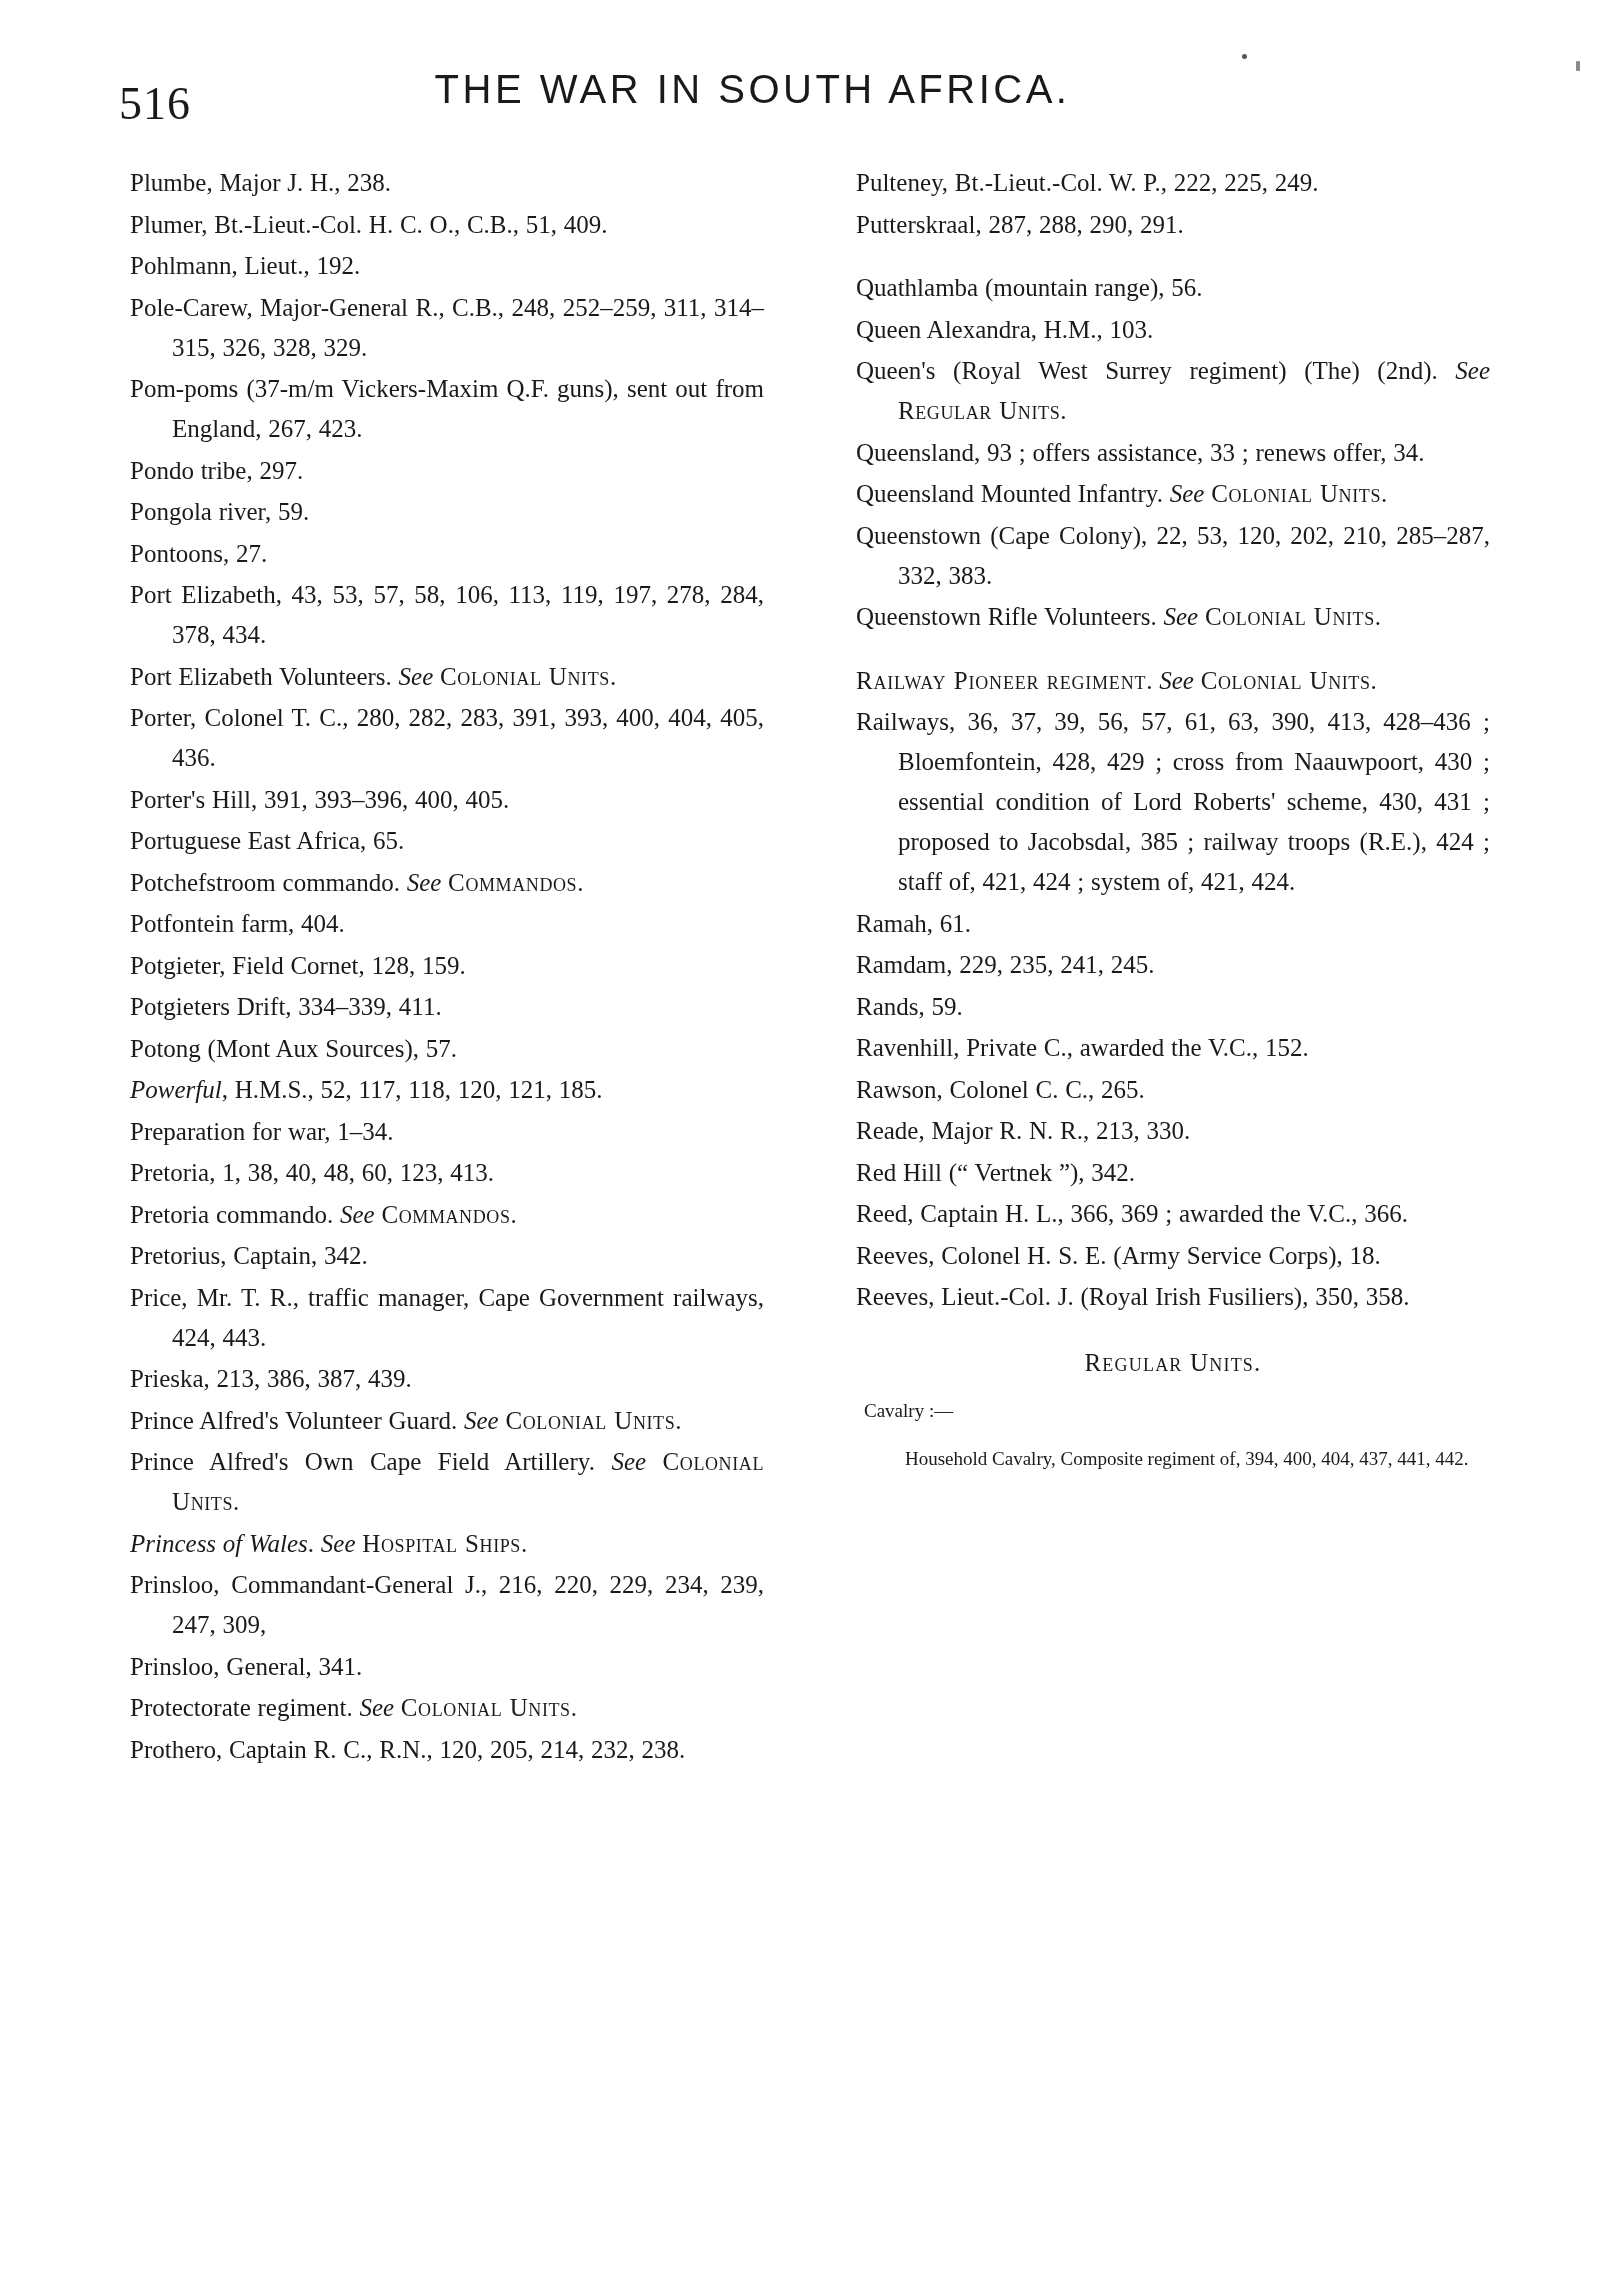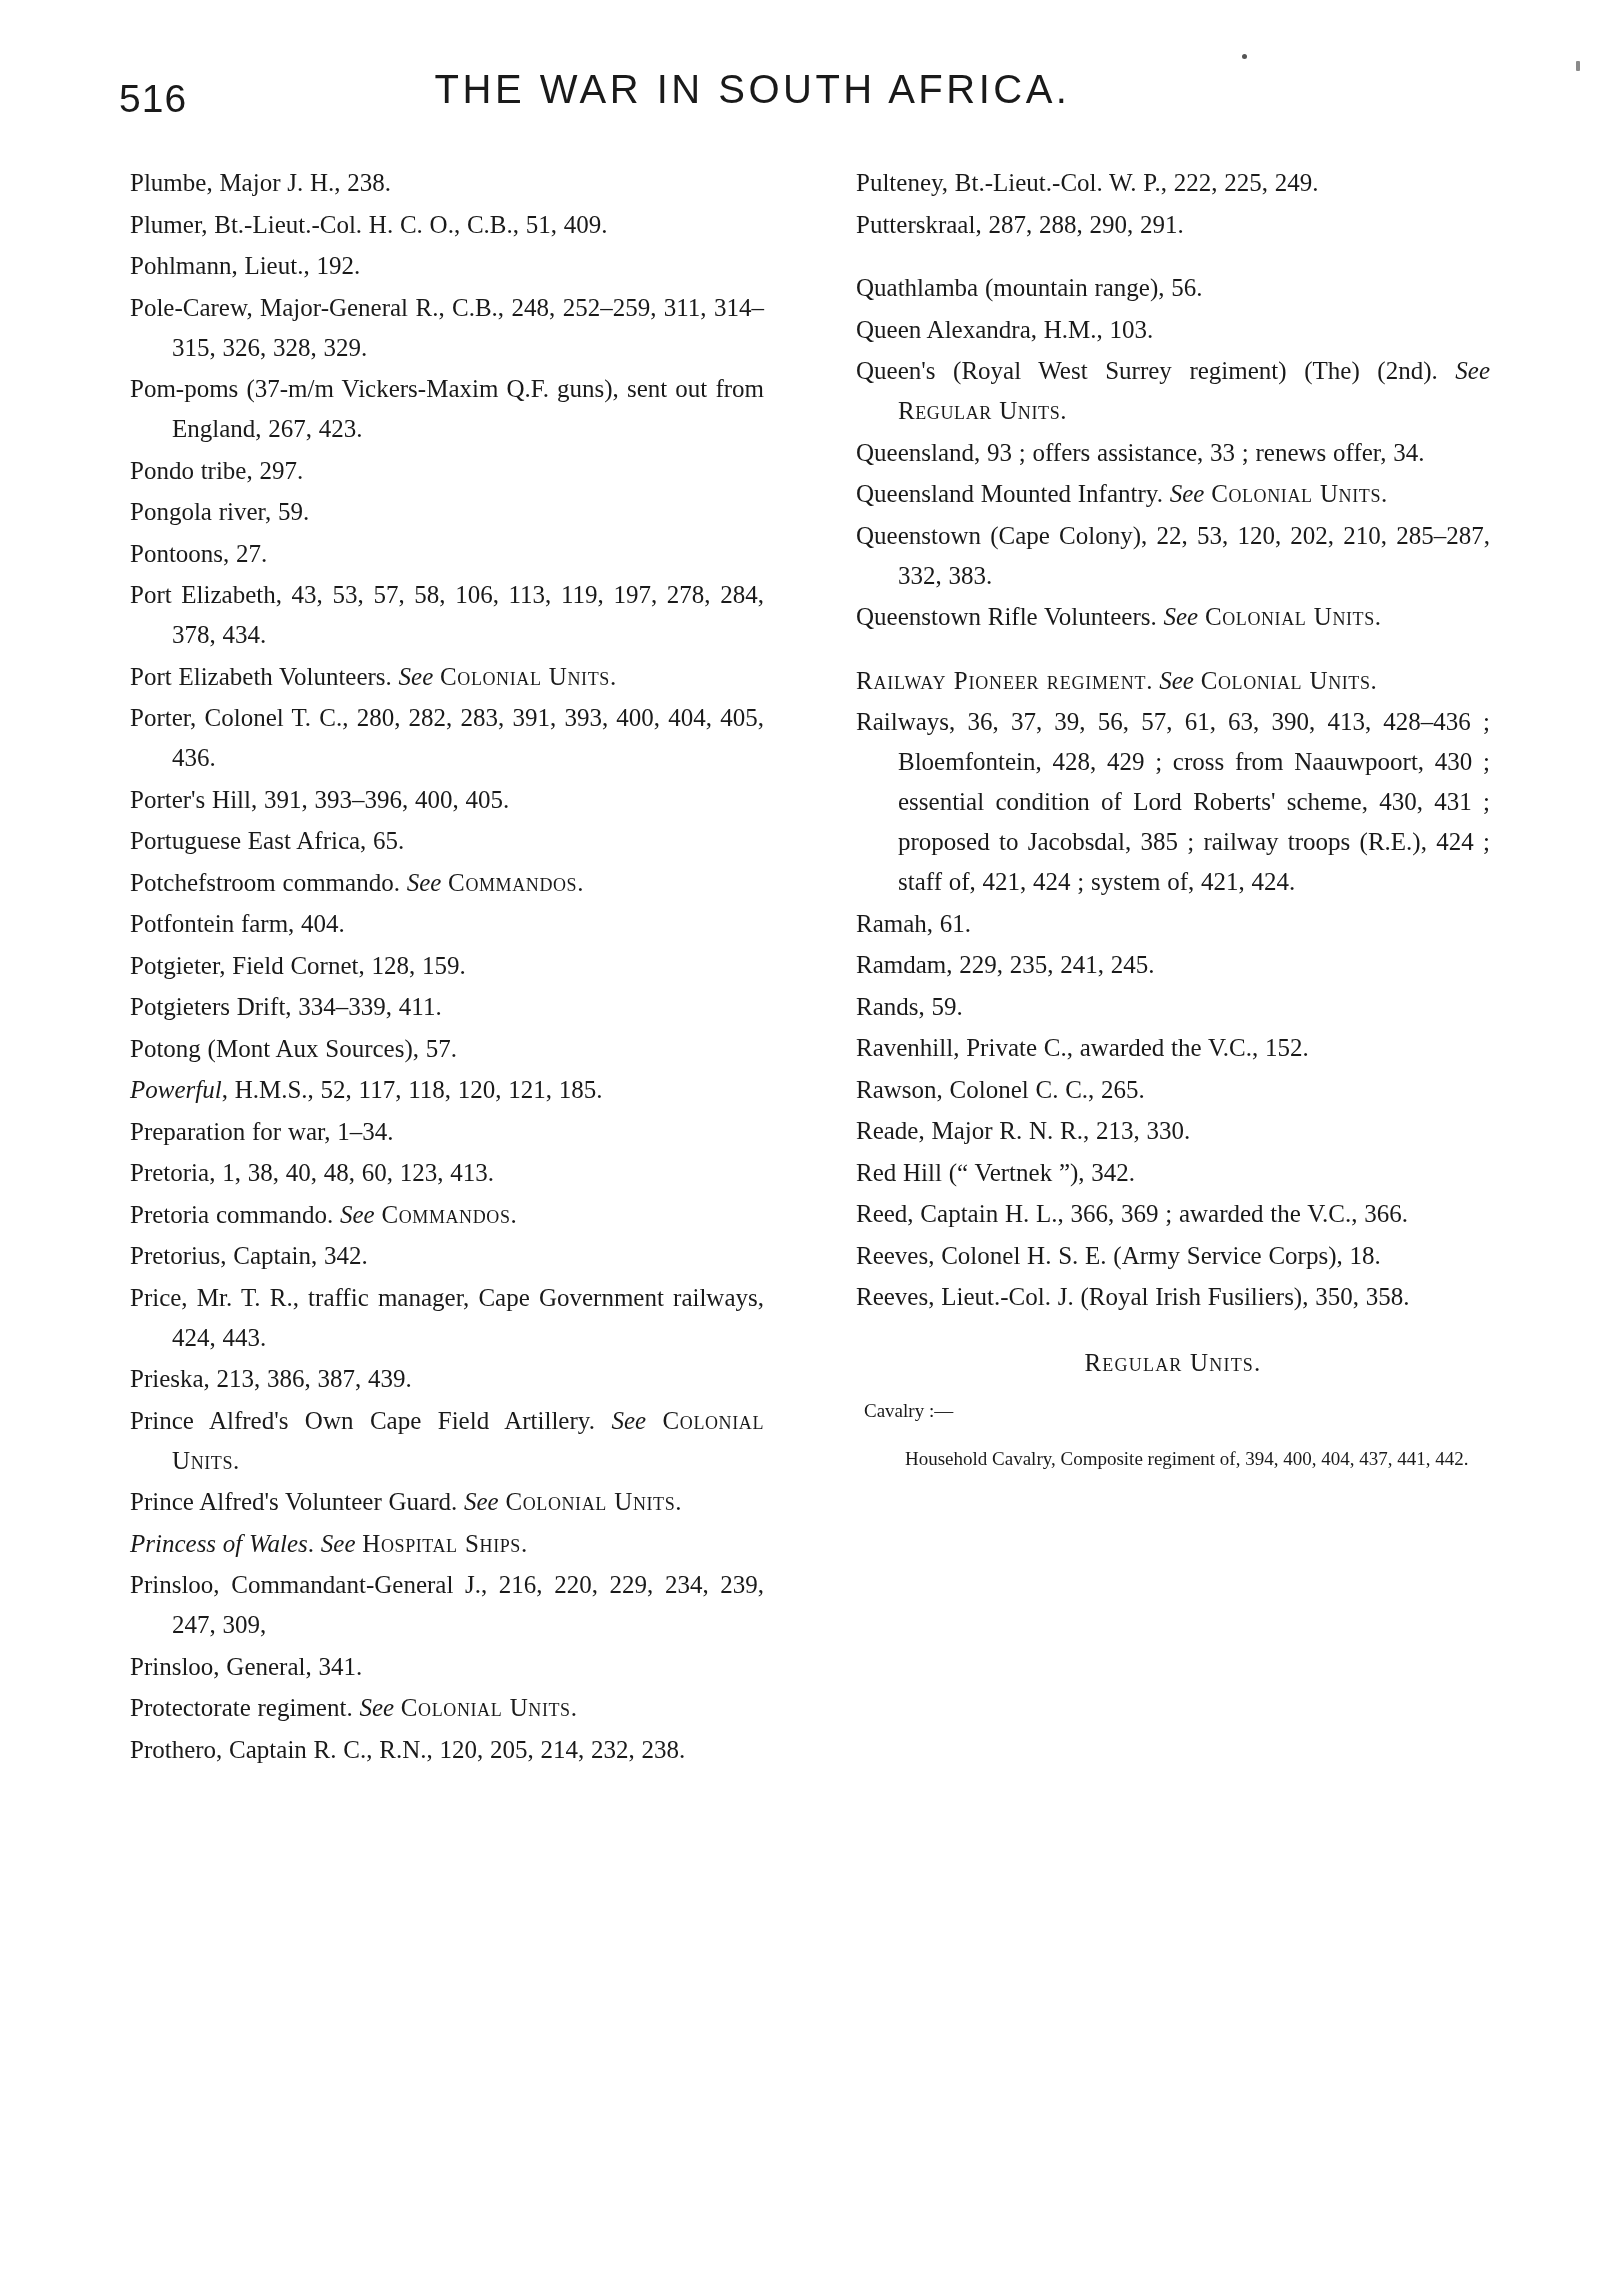--- a/index.html
+++ b/index.html
@@ -35,23 +35,23 @@
     position: absolute;
     left: 119px;
     top: 67px;
     width: 1386px;
     height: 59px;
   }
   .folio {
     position: absolute;
     left: 0;
     top: 10px;
-    font-size: 39px;
+    font-size: 46px;
     letter-spacing: 1px;
-    font-family: Liberation Sans, sans-serif;
+    font-family: Liberation Serif, serif;
   }
   .running-title {
     position: absolute;
     left: 0;
     top: 0;
     width: 1267px;
     text-align: center;
     font-size: 40px;
     letter-spacing: 3.5px;
     font-family: Liberation Sans, sans-serif;
@@ -154,22 +154,22 @@
         <div class="entry"><span>Potgieter, Field Cornet, 128, 159.</span></div>
         <div class="entry"><span>Potgieters Drift, 334–339, 411.</span></div>
         <div class="entry"><span>Potong (Mont Aux Sources), 57.</span></div>
         <div class="entry"><span class="ital">Powerful</span><span>, H.M.S., 52, 117, 118, 120, 121, 185.</span></div>
         <div class="entry"><span>Preparation for war, 1–34.</span></div>
         <div class="entry"><span>Pretoria, 1, 38, 40, 48, 60, 123, 413.</span></div>
         <div class="entry"><span>Pretoria commando. </span><span class="ital">See </span><span class="sc">Commandos.</span></div>
         <div class="entry"><span>Pretorius, Captain, 342.</span></div>
         <div class="entry"><span>Price, Mr. T. R., traffic manager, Cape Government railways, 424, 443.</span></div>
         <div class="entry"><span>Prieska, 213, 386, 387, 439.</span></div>
+        <div class="entry"><span>Prince Alfred's Volunteer Guard. </span><span class="ital">See </span><span class="sc">Colonial Units.</span></div>
         <div class="entry"><span>Prince Alfred's Own Cape Field Artillery. </span><span class="ital">See </span><span class="sc">Colonial Units.</span></div>
-        <div class="entry"><span>Prince Alfred's Volunteer Guard. </span><span class="ital">See </span><span class="sc">Colonial Units.</span></div>
         <div class="entry"><span class="ital">Princess of Wales</span><span>. </span><span class="ital">See </span><span class="sc">Hospital Ships.</span></div>
         <div class="entry"><span>Prinsloo, Commandant-General J., 216, 220, 229, 234, 239, 247, 309,</span></div>
         <div class="entry"><span>Prinsloo, General, 341.</span></div>
         <div class="entry"><span>Protectorate regiment. </span><span class="ital">See </span><span class="sc">Colonial Units.</span></div>
         <div class="entry"><span>Prothero, Captain R. C., R.N., 120, 205, 214, 232, 238.</span></div>
       </div>
     <div class="col col-right" id="col-right">
         <div class="entry"><span>Pulteney, Bt.-Lieut.-Col. W. P., 222, 225, 249.</span></div>
         <div class="entry"><span>Putterskraal, 287, 288, 290, 291.</span></div>
         <div class="gap"></div>

